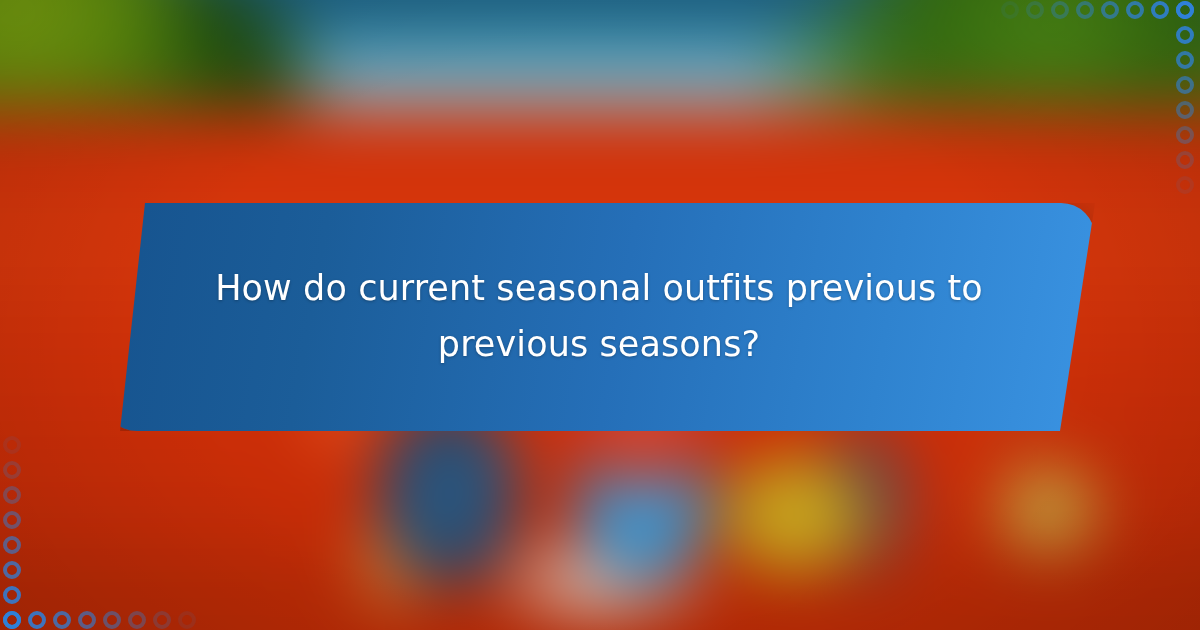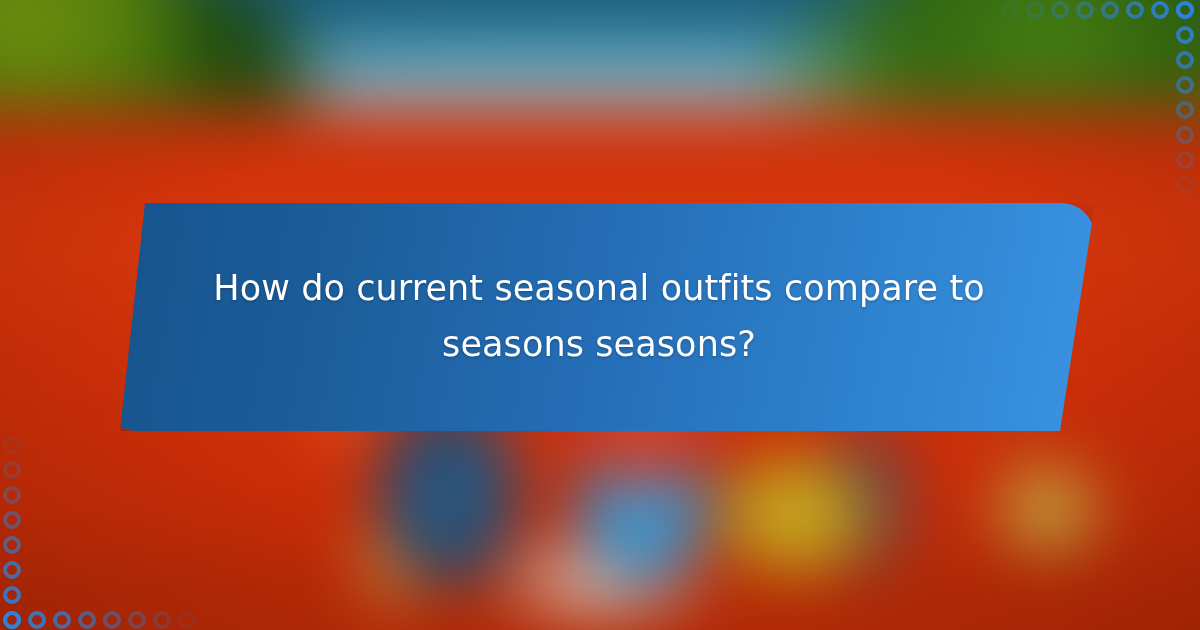--- a/index.html
+++ b/index.html
@@ -181,16 +181,16 @@
       <div class="dot" style="border-color: rgb(47, 128, 216); left: 0px; bottom: 25px; opacity: 0.87;"></div>
       <div class="dot" style="border-color: rgb(47, 128, 216); left: 0px; bottom: 50px; opacity: 0.74;"></div>
       <div class="dot" style="border-color: rgb(47, 128, 216); left: 0px; bottom: 75px; opacity: 0.61;"></div>
       <div class="dot" style="border-color: rgb(47, 128, 216); left: 0px; bottom: 100px; opacity: 0.48;"></div>
       <div class="dot" style="border-color: rgb(47, 128, 216); left: 0px; bottom: 125px; opacity: 0.35;"></div>
       <div class="dot" style="border-color: rgb(47, 128, 216); left: 0px; bottom: 150px; opacity: 0.22;"></div>
       <div class="dot" style="border-color: rgb(47, 128, 216); left: 0px; bottom: 175px; opacity: 0.1;"></div>
     </div>
 
   <div id="question-card">
-    <div id="question-text">How do current seasonal outfits compare to seasons seasons?</div>
+    <div id="question-text">How do current seasonal outfits previous to previous seasons?</div>
   </div>
 
 </div>
 
 </body></html>

